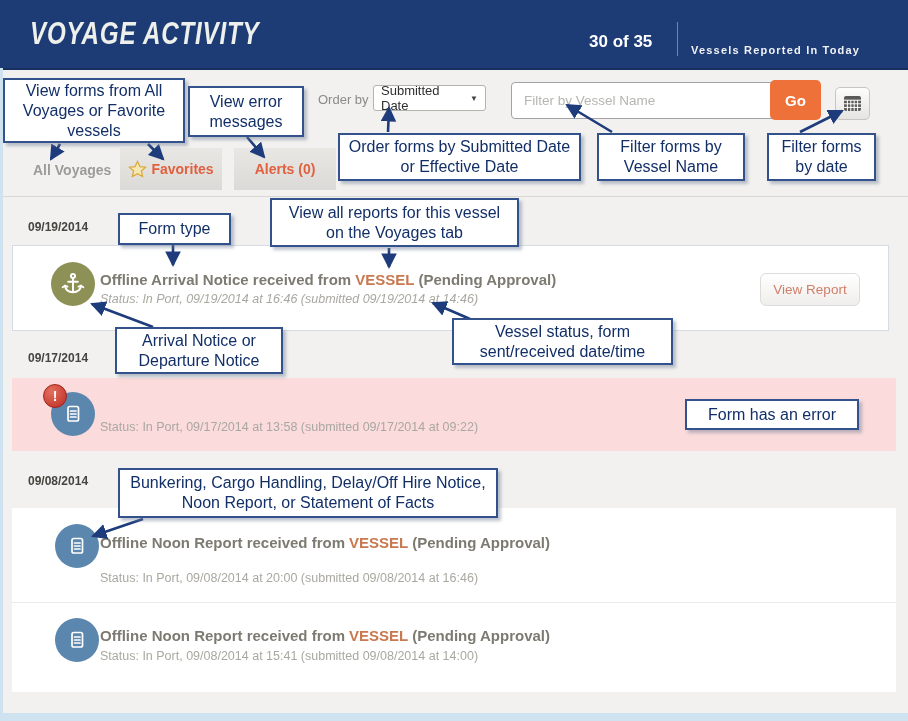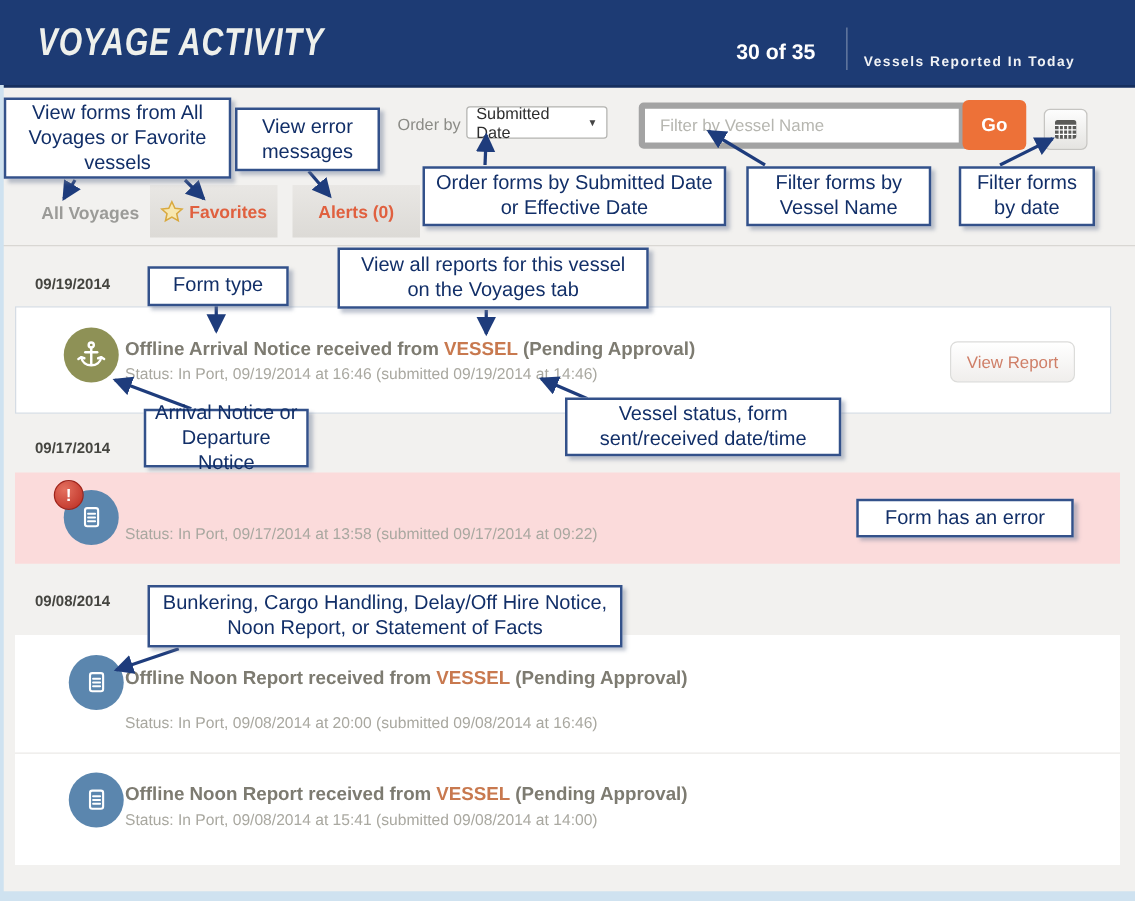--- a/index.html
+++ b/index.html
@@ -9,21 +9,21 @@
   #header{position:absolute;left:0;top:0;width:908px;height:68px;background:#1d3b74;border-bottom:2px solid #16losing305f;border-bottom:2px solid #162f5e;}
   #logo{position:absolute;left:30px;top:16px;font-size:31px;font-weight:bold;font-style:italic;color:#eef0ec;transform:scaleX(.78);transform-origin:left center;letter-spacing:1px;white-space:nowrap;}
   #hdr-count{position:absolute;left:589px;top:32px;font-size:17px;font-weight:bold;color:#ffffff;white-space:nowrap;}
   #hdr-divider{position:absolute;left:677px;top:22px;width:1px;height:34px;background:rgba(255,255,255,.38);}
   #hdr-caption{position:absolute;left:691px;top:44px;font-size:11px;letter-spacing:1.2px;color:#f0f2f5;white-space:nowrap;font-weight:bold;}
 
   
   #order-by-label{position:absolute;left:318px;top:92px;font-size:13px;color:#8b8b86;}
   #order-by-select{position:absolute;left:373px;top:85px;width:113px;height:26px;background:#fff;border:1px solid #b3b3b0;border-radius:3px;display:flex;align-items:center;justify-content:space-between;padding:0 7px;box-sizing:border-box;font-size:13px;color:#2e2e2e;cursor:pointer;}
   #order-by-select .caret{font-size:8px;color:#444;}
-  #vessel-filter{position:absolute;left:511px;top:82px;width:261px;height:37px;border:5px solid #a3a3a3;border-radius:4px 0 0 4px;box-sizing:border-box;padding:0 12px;font-size:13.5px;color:#333;font-family:"Liberation Sans",sans-serif;outline:none;}
+  #vessel-filter{position:absolute;left:511px;top:82px;width:261px;height:37px;border:1px solid #a3a3a3;border-radius:4px 0 0 4px;box-sizing:border-box;padding:0 12px;font-size:13.5px;color:#333;font-family:"Liberation Sans",sans-serif;outline:none;}
   #vessel-filter::placeholder{color:#b6b6b0;}
   #go-button{position:absolute;left:770px;top:80px;width:51px;height:40px;background:#ed7138;border:none;border-radius:5px;color:#fff;font-weight:bold;font-size:15px;font-family:"Liberation Sans",sans-serif;cursor:pointer;}
   #calendar-button{position:absolute;left:835px;top:87px;width:33px;height:31px;border:1px solid #c6c5c2;border-radius:5px;background:linear-gradient(#fdfdfd,#e5e4e1);display:flex;align-items:center;justify-content:center;cursor:pointer;}
 
   
   .tab-box{position:absolute;top:148px;height:42px;background:linear-gradient(#e9e7e4,#dcdad6);display:flex;align-items:center;justify-content:center;gap:4px;font-size:14px;font-weight:bold;color:#e0603f;cursor:pointer;}
   #tab-all-voyages{position:absolute;left:33px;top:162px;font-size:14px;font-weight:bold;color:#9b9b98;cursor:pointer;}
   #tab-favorites{left:120px;width:102px;}
   #tab-alerts{left:234px;width:102px;}
   #tab-divider{position:absolute;left:0;top:196px;width:908px;height:1px;background:#d9d7d3;}
@@ -48,21 +48,21 @@
 
   
   .callout{position:absolute;background:#fff;border:2px solid #33518a;color:#122f68;font-size:16px;line-height:1.25;display:flex;align-items:center;justify-content:center;text-align:center;box-shadow:3px 3px 3px rgba(110,125,150,.45);padding:2px 6px;box-sizing:border-box;z-index:45;}
   #co-view-forms{left:3px;top:78px;width:182px;height:65px;}
   #co-view-errors{left:188px;top:86px;width:116px;height:51px;}
   #co-order-forms{left:338px;top:133px;width:243px;height:48px;}
   #co-filter-vessel{left:597px;top:133px;width:148px;height:48px;}
   #co-filter-date{left:767px;top:133px;width:109px;height:48px;}
   #co-form-type{left:118px;top:213px;width:113px;height:32px;}
   #co-view-all-reports{left:270px;top:198px;width:249px;height:49px;}
-  #co-arrival-departure{left:115px;top:327px;width:132px;height:47px;}
+  #co-arrival-departure{left:115px;top:327px;width:168px;height:47px;}
   #co-vessel-status{left:452px;top:318px;width:221px;height:47px;}
   #co-form-error{left:685px;top:399px;width:174px;height:31px;text-align:center;}
   #co-form-types{left:118px;top:468px;width:380px;height:50px;}
 
   
   #frame-left{position:absolute;left:0;top:68px;width:3px;height:653px;background:#cfe2f0;}
   #frame-bottom{position:absolute;left:0;top:713px;width:908px;height:8px;background:#cfe2f0;}
   #arrows{position:absolute;left:0;top:0;pointer-events:none;z-index:40;}
 </style>
 </head>
@@ -123,21 +123,21 @@
     <svg width="26" height="26" viewBox="0 0 24 24" fill="none" stroke="#ffffff" stroke-width="1.8" stroke-linecap="round">
       <circle cx="12" cy="4.6" r="1.9"></circle>
       <line x1="12" y1="6.6" x2="12" y2="18.5"></line>
       <line x1="7.6" y1="10" x2="16.4" y2="10"></line>
       <path d="M4.6 13.6 C5.2 17.6 8.4 19.6 12 19.6 C15.6 19.6 18.8 17.6 19.4 13.6"></path>
       <path d="M4.6 13.6 l-2.1 1.4 M4.6 13.6 l2.3 .8"></path>
       <path d="M19.4 13.6 l2.1 1.4 M19.4 13.6 l-2.3 .8"></path>
     </svg>
   </div>
   <div class="row-title" style="left:100px;top:271px;"><span>Offline Arrival Notice received from</span><span class="vessel">VESSEL</span><span>(Pending Approval)</span></div>
-  <div class="row-status" style="left:100px;top:292px;">Status: In Port, 09/19/2014 at 16:46 (submitted 09/19/2014 at 14:46)</div>
+  <div class="row-status" style="left:100px;top:292px;font-style:italic;">Status: In Port, 09/19/2014 at 16:46 (submitted 09/19/2014 at 14:46)</div>
   <button id="view-report-button">View Report</button>
 
   <div class="circle-icon doc-bg" style="left:51px;top:392px;">
     <svg width="24" height="24" viewBox="0 0 24 24" fill="none" stroke="#ffffff" stroke-width="1.7" stroke-linecap="round">
       <rect x="7" y="4.5" width="10.5" height="14.5" rx="1.8"></rect>
       <line x1="9.5" y1="9" x2="15" y2="9"></line>
         <line x1="9.5" y1="12" x2="15" y2="12"></line>
         <line x1="9.5" y1="15" x2="15" y2="15"></line>
     </svg>
     <div id="error-badge">!</div>

